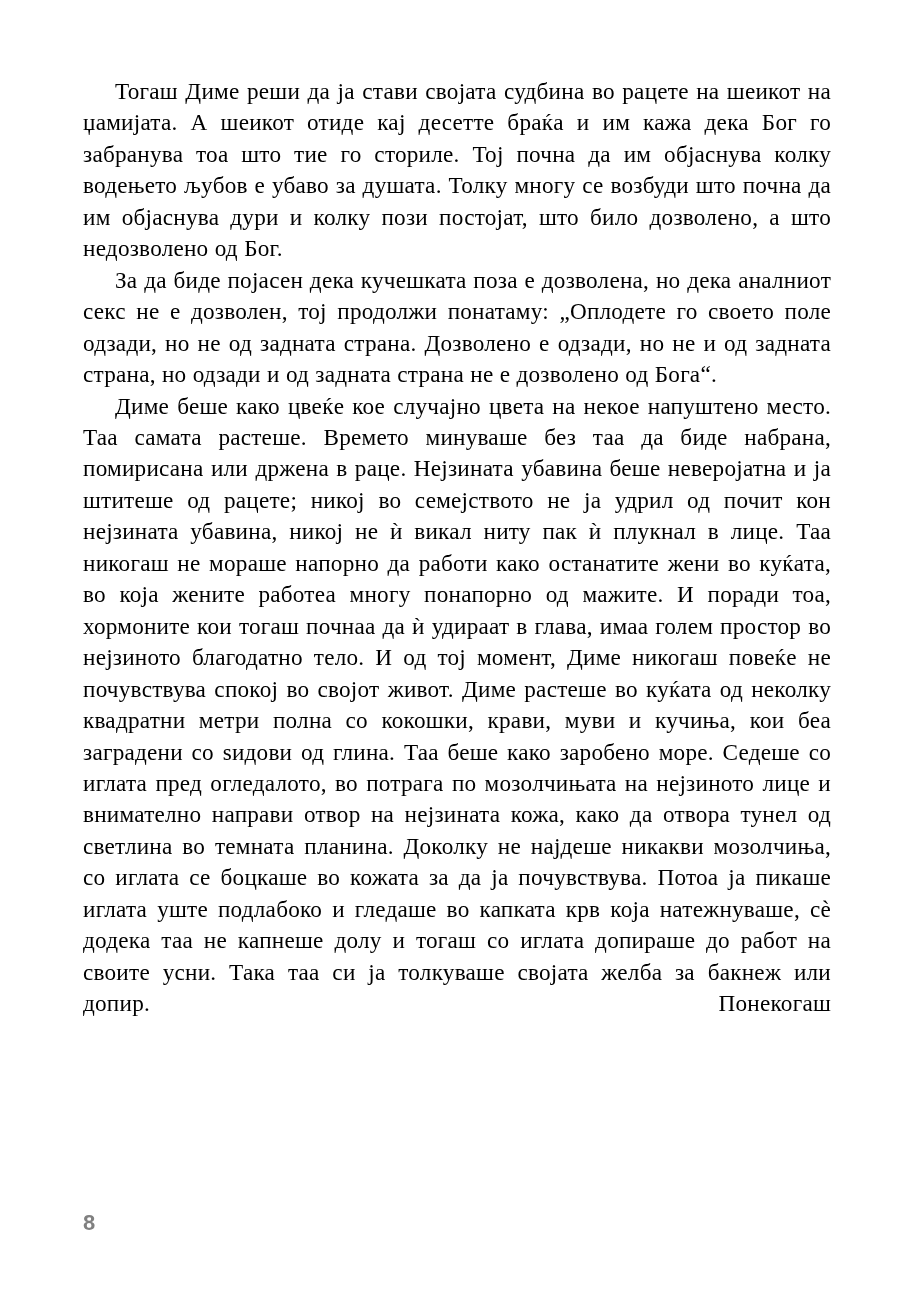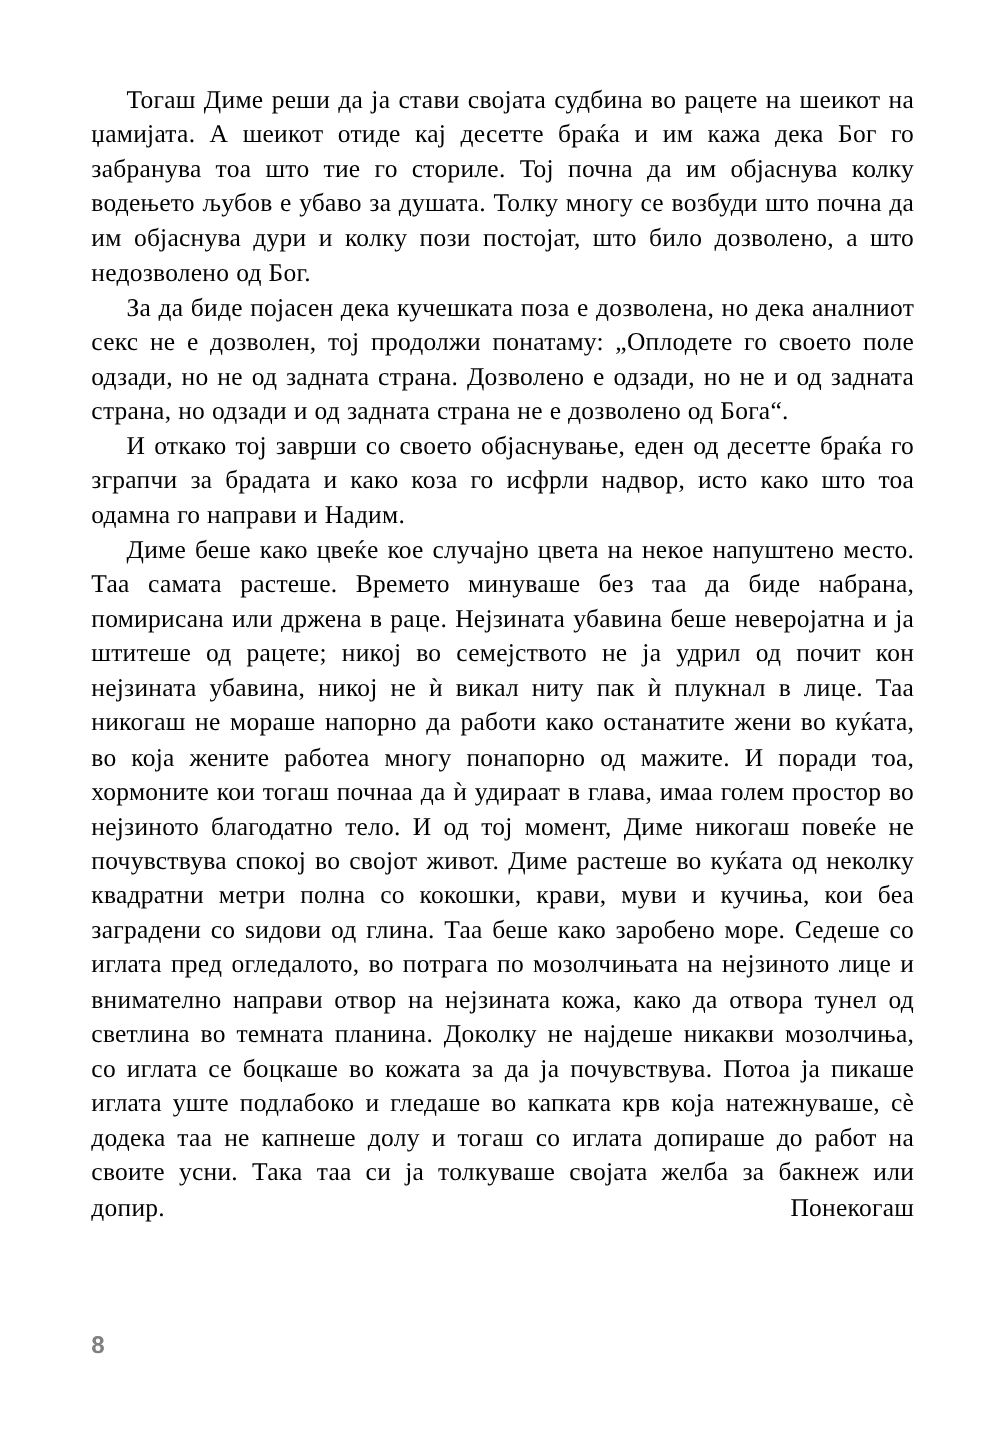--- a/index.html
+++ b/index.html
@@ -60,19 +60,18 @@
   }
 </style>
 </head>
 <body>
 
 <div class="page">
 
   <div class="text-block">
     <p class="para">Тогаш Диме реши да ја стави својата судбина во рацете на шеикот на џамијата. А шеикот отиде кај десетте браќа и им кажа дека Бог го забранува тоа што тие го сториле. Тој почна да им објаснува колку водењето љубов е убаво за душата. Толку многу се возбуди што почна да им објаснува дури и колку пози постојат, што било дозволено, а што недозволено од Бог.</p>
     <p class="para">За да биде појасен дека кучешката поза е дозволена, но дека аналниот секс не е дозволен, тој продолжи понатаму: „Оплодете го своето поле одзади, но не од задната страна. Дозволено е одзади, но не и од задната страна, но одзади и од задната страна не е дозволено од Бога“.</p>
-    <p class="para">И откако тој заврши со своето објаснување, еден од десетте браќа го зграпчи за брадата и како коза го исфрли надвор, исто како што тоа одамна го направи и Надим.</p>
     <p class="para force-justify">Диме беше како цвеќе кое случајно цвета на некое напуштено место. Таа самата растеше. Времето минуваше без таа да биде набрана, помирисана или држена в раце. Нејзината убавина беше неверојатна и ја штитеше од рацете; никој во семејството не ја удрил од почит кон нејзината убавина, никој не ѝ викал ниту пак ѝ плукнал в лице. Таа никогаш не мораше напорно да работи како останатите жени во куќата, во која жените работеа многу понапорно од мажите. И поради тоа, хормоните кои тогаш почнаа да ѝ удираат в глава, имаа голем простор во нејзиното благодатно тело. И од тој момент, Диме никогаш повеќе не почувствува спокој во својот живот. Диме растеше во куќата од неколку квадратни метри полна со кокошки, крави, муви и кучиња, кои беа заградени со ѕидови од глина. Таа беше како заробено море. Седеше со иглата пред огледалото, во потрага по  мозолчињата на нејзиното лице и внимателно направи отвор на нејзината кожа, како да отвора тунел од светлина во темната планина. Доколку не најдеше никакви мозолчиња, со иглата се боцкаше во кожата за да ја почувствува. Потоа ја пикаше иглата уште подлабоко и гледаше во капката крв која натежнуваше, сѐ додека таа не капнеше долу и тогаш со иглата допираше до работ на своите усни. Така таа си ја толкуваше својата желба за бакнеж или допир. Понекогаш</p>
   </div>
 
   <div class="page-number">8</div>
 
 </div>
 
 </body></html>

